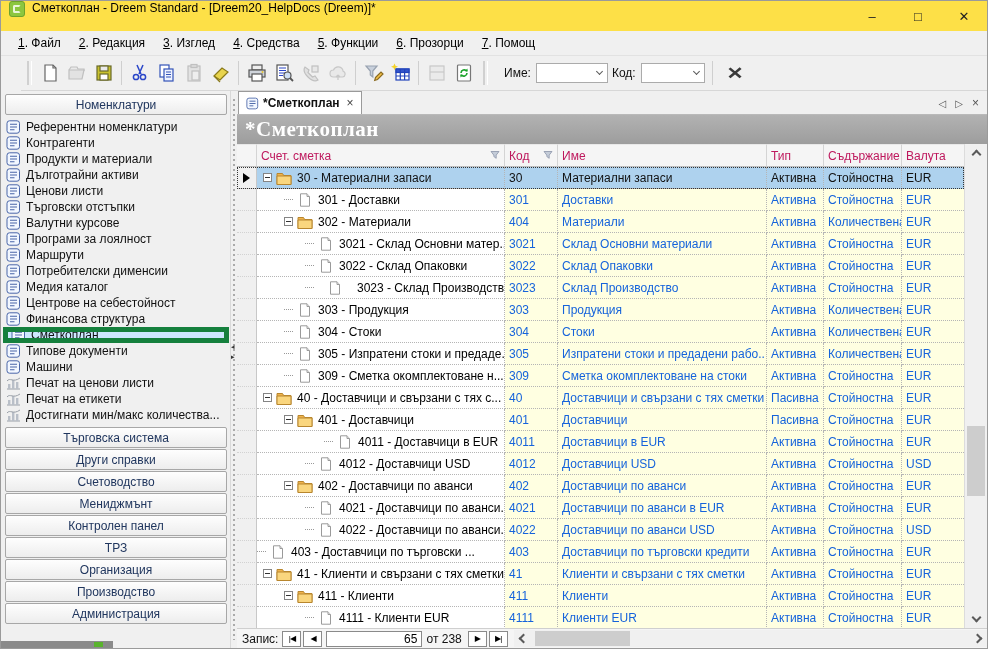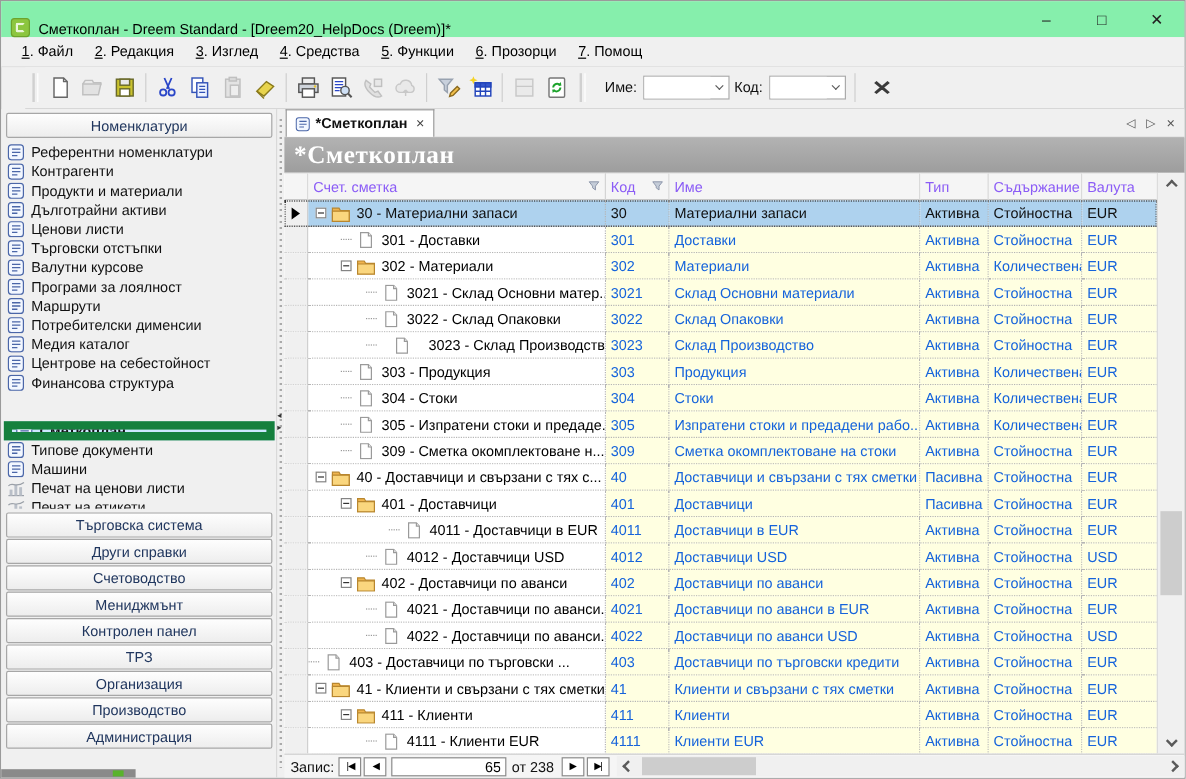--- a/index.html
+++ b/index.html
@@ -1,21 +1,21 @@
 <!DOCTYPE html>
 <html><head>
 <meta charset="utf-8">
 <style>
   * { margin:0; padding:0; box-sizing:border-box; }
   html,body { width:988px; height:649px; overflow:hidden; }
   body { font-family:"Liberation Sans", sans-serif; font-size:12px; color:#111; background:#fff; }
   .window { position:absolute; inset:0; border:1px solid #9a9a9a; background:#f0f0f0; }
 
   
-  .titlebar { height:30px; background:#86efac; display:flex; align-items:flex-end; padding-left:8px; }
+  .titlebar { height:30px; background:#fde047; display:flex; align-items:flex-start; padding-left:8px; }
   .app-icon { width:16px; height:16px; background:#8cc63f; border:1px solid #6da32c; border-radius:3px; position:relative; margin-right:7px; flex:none; }
   .app-icon::after { content:""; position:absolute; inset:3px; border:2px solid #eaf6d8; border-radius:2px; border-right-color:transparent; }
   .title-text { font-size:12px; color:#000; white-space:nowrap; }
   .win-controls { margin-left:auto; display:flex; height:100%; }
   .win-btn { width:46px; height:100%; display:flex; align-items:center; justify-content:center; font-size:13px; color:#222; }
 
   
   .menubar { height:25px; background:#f0f0f0; display:flex; align-items:center; padding-left:8px; border-bottom:1px solid #e2e2e2; }
   .menu-item { padding:3px 9px; white-space:nowrap; color:#000; }
   .menu-item u { text-decoration:underline; }
@@ -45,42 +45,42 @@
 
   
   .side-btn { height:21px; margin:1px 2px; background:linear-gradient(#fefefe,#ededed);
     border:1px solid #a7a7a7; border-radius:2px; display:flex; align-items:center; justify-content:center;
     font-size:12px; color:#20365e; }
   .sidebar-header { margin-bottom:2px; }
   .side-list { height:307px; overflow:hidden; background:#f0f0f0; padding-top:2px; }
   .side-item { height:16px; display:flex; align-items:center; padding:0 2px 0 3px; white-space:nowrap; overflow:hidden; }
   .side-item .ic { width:15px; height:14px; margin-right:5px; flex:none; }
   .side-item .ic svg { width:100%; height:100%; }
-  .side-item.selected { background:#cde8ff; border:7px solid #15803d; font-weight:bold;margin-top:24px; }
+  .side-item.selected { background:#cde8ff; border:5px solid #15803d; font-weight:normal; }
   .accordion { margin-top:2px; }
 
   
   .tabstrip { height:24px; display:flex; align-items:flex-end; background:#f0f0f0; border-bottom:1px solid #b9b9b9; padding-left:1px; }
   .tab { height:23px; background:#fff; border:1px solid #9a9a9a; border-bottom:none; display:flex; align-items:center; padding:0 7px; font-weight:bold; }
   .tab .ic { width:13px; height:13px; margin-right:4px; }
   .tab .ic svg { width:100%; height:100%; }
   .tab-close { margin-left:7px; font-weight:normal; color:#444; font-size:12px; }
   .tab-right { margin-left:auto; display:flex; align-items:center; gap:9px; padding:0 8px 4px 0; color:#555; font-size:10px; }
 
   
   .band { height:29px; background:linear-gradient(#b2b2b2,#9d9d9d); color:#fff;
     font-family:"Liberation Serif", serif; font-weight:bold; font-size:21px;
     display:flex; align-items:center; padding-left:8px; letter-spacing:.5px; }
 
   
   .grid-area { position:absolute; top:53px; left:0; right:23px; bottom:20px; background:#fff; overflow:hidden; }
   .gridrow { display:grid; grid-template-columns:20px 248px 53px 209px 57px 78px 64px; height:22px; }
   .gridrow.header { height:23px; }
   .hcell { background:#f5f5f5; border-right:1px solid #d4d4d4; border-bottom:1px solid #bdbdbd; border-top:1px solid #e8e8e8;
-    display:flex; align-items:center; padding:0 4px; color:#8b5cf6; overflow:hidden; white-space:nowrap; }
+    display:flex; align-items:center; padding:0 4px; color:#be185d; overflow:hidden; white-space:nowrap; }
   .hcell .sp { flex:1; }
   .hcell svg { width:10px; height:10px; flex:none; }
   .cell { border-right:1px dotted #b5b5b5; border-bottom:1px dotted #b5b5b5; display:flex; align-items:center;
     padding:0 4px; white-space:nowrap; overflow:hidden; }
   .cell.val { background:#ffffe1; color:#1563db; }
   .cell.tree { background:#fff; color:#000; padding-left:0; }
   .marker { background:#f0f0f0; border-right:1px solid #c8c8c8; border-bottom:1px dotted #d2d2d2; display:flex; align-items:center; justify-content:center; }
   .marker .tri { width:0; height:0; border-left:7px solid #000; border-top:5px solid transparent; border-bottom:5px solid transparent; display:none; }
   .gridrow.selected .cell { background:#aed2ee; color:#101010; }
   .gridrow.selected .marker .tri { display:block; }
@@ -524,21 +524,21 @@
           <div class="gridrow">
             <div class="marker"></div>
             <div class="cell tree" style="padding-left: 27px;">
               <span class="expander"></span>
               <span class="node-ic"><svg xmlns="http://www.w3.org/2000/svg" viewBox="0 0 16 14">
                   <path d="M1 2.5h5.5l1.2 2H15v9H1z" fill="#f0b44e" stroke="#b8862e"></path>
                   <path d="M1 5h14v8.5H1z" fill="#fad67e" stroke="#b8862e"></path>
                 </svg></span>
               <span>302 - Материали</span>
             </div>
-            <div class="cell val">302</div>
+            <div class="cell val">404</div>
             <div class="cell val">Материали</div>
             <div class="cell val">Активна</div>
             <div class="cell val">Количествена</div>
             <div class="cell val">EUR</div>
           </div>
           <div class="gridrow">
             <div class="marker"></div>
             <div class="cell tree" style="padding-left: 48px;">
               <span class="stub"></span>
               <span class="node-ic"><svg xmlns="http://www.w3.org/2000/svg" viewBox="0 0 12 14">

